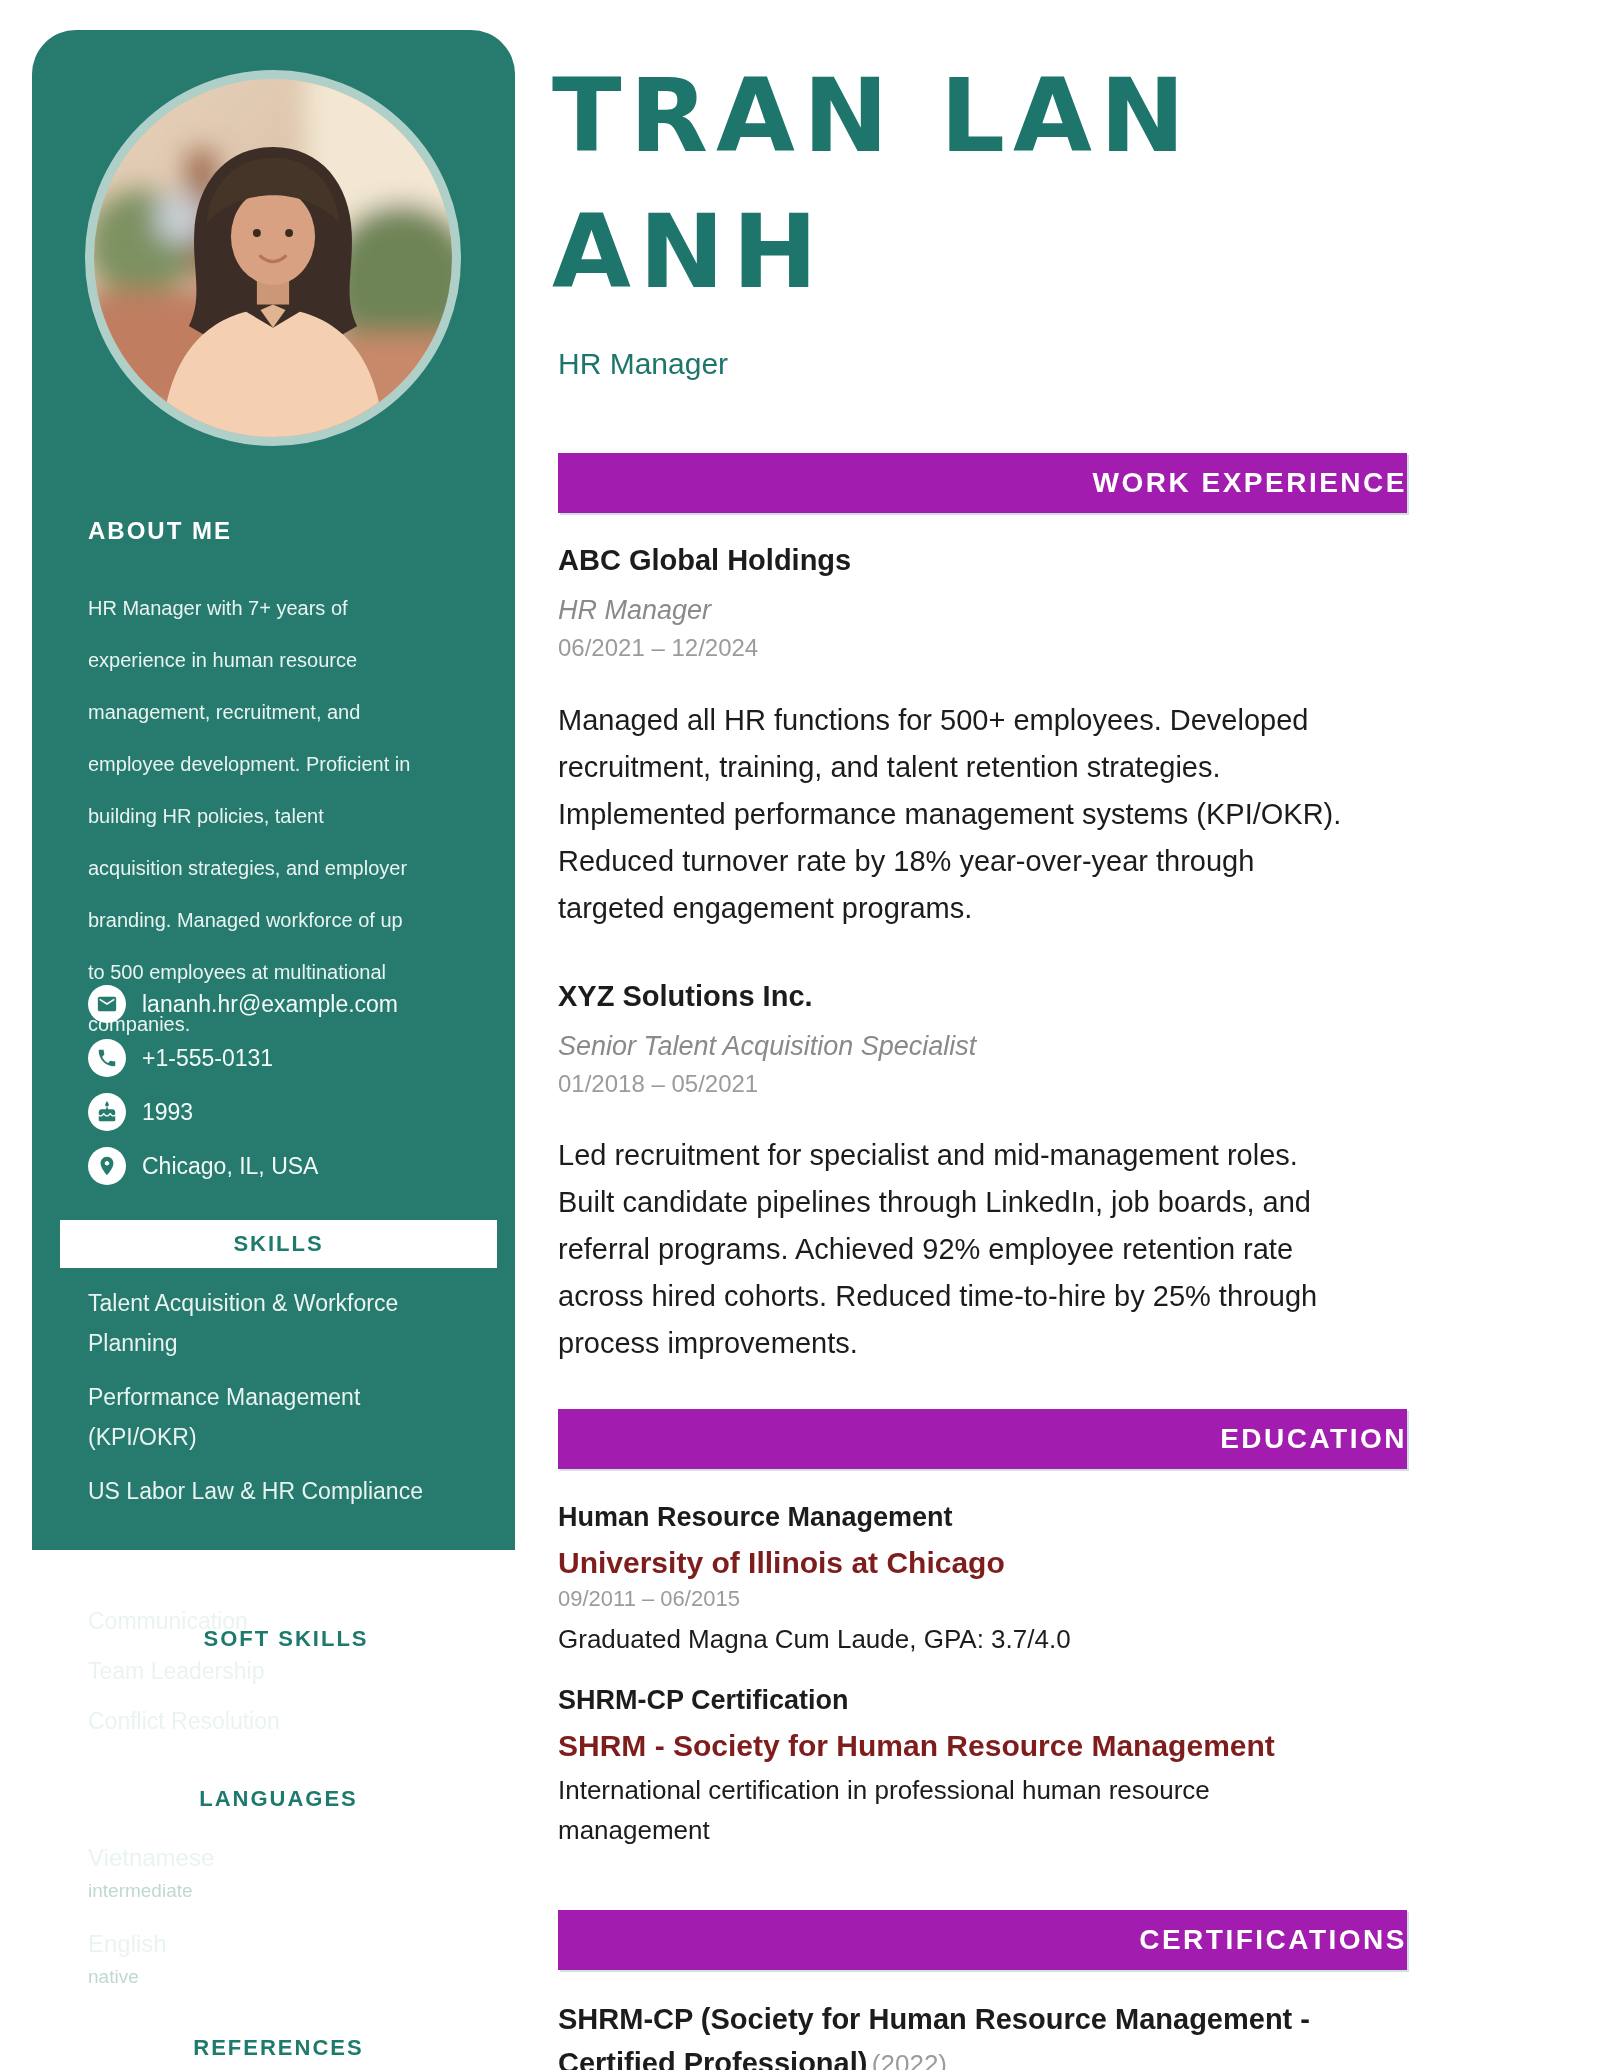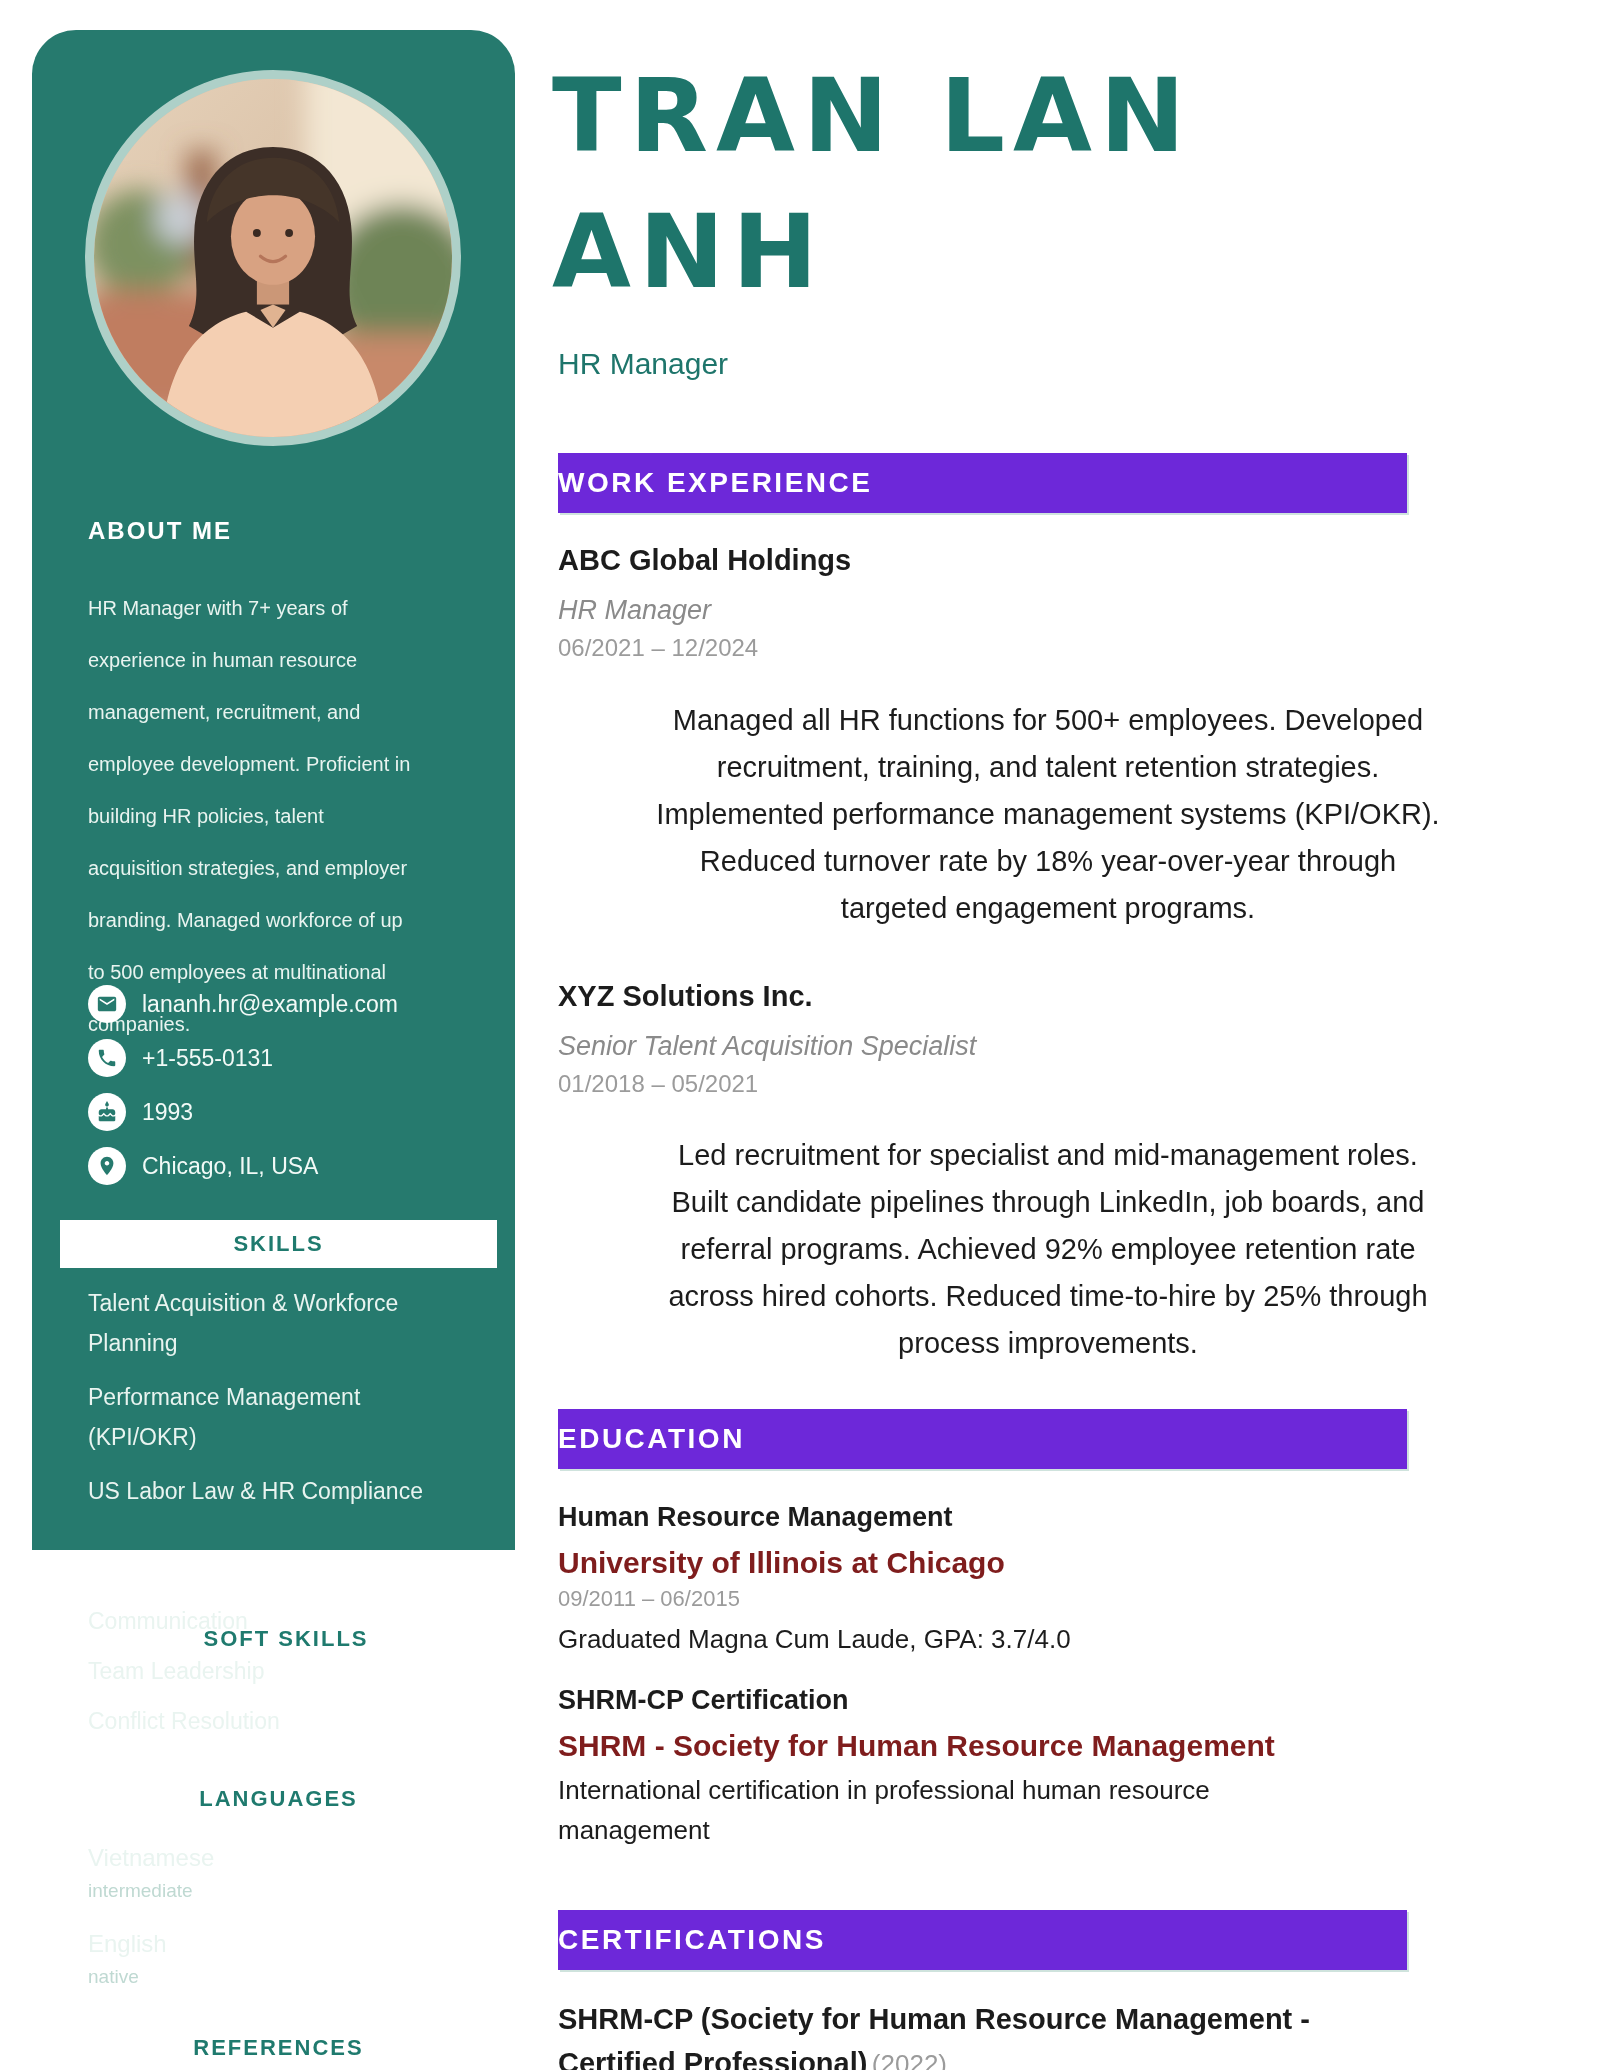--- a/index.html
+++ b/index.html
@@ -61,37 +61,37 @@
   .main-name {
     position:absolute; left:552px; top:48px; width:1000px;
     font-family:"DejaVu Sans", sans-serif; font-weight:bold;
     font-size:102px; line-height:136px; letter-spacing:8px; color:#1e756b;
   }
   .main-subtitle {
     position:absolute; left:558px; top:344px;
     font-size:30px; line-height:40px; color:#1e756b;
   }
   .main-band {
-    position:absolute; left:558px; width:849px; height:60px; background:#6d28d9;
+    position:absolute; left:558px; width:849px; height:60px; background:#a21caf;
     color:#ffffff; font-size:28px; font-weight:bold; letter-spacing:2.5px;
-    text-align:left; line-height:60px;
+    text-align:right; line-height:60px;
     box-shadow:2px 2px 0 0 #cfe3dd;
   }
   .band-work { top:453px; }
   .band-edu  { top:1409px; }
   .band-cert { top:1910px; }
 
   .job { position:absolute; left:558px; width:980px; }
   .job-1 { top:538px; }
   .job-2 { top:974px; }
   .job-company { font-size:29px; font-weight:bold; line-height:44px; color:#1c1c1c; }
   .job-role    { font-size:27px; font-style:italic; line-height:40px; color:#8a8a8a; margin-top:8px; }
   .job-dates   { font-size:24px; line-height:36px; color:#9b9b9b; }
 
-  .para { position:absolute; left:558px; width:980px; font-size:29px; line-height:47px; color:#1c1c1c;text-align:center; }
+  .para { position:absolute; left:558px; width:980px; font-size:29px; line-height:47px; color:#1c1c1c; }
   .para-1 { top:697px; }
   .para-2 { top:1132px; }
 
   .edu { position:absolute; left:558px; width:980px; }
   .edu-1 { top:1497px; }
   .edu-2 { top:1680px; }
   .edu-degree { font-size:27px; font-weight:bold; line-height:40px; color:#1c1c1c; }
   .edu-school { font-size:30px; font-weight:bold; line-height:40px; color:#7f1d1d; margin-top:6px; }
   .edu-dates  { font-size:22px; line-height:32px; color:#9b9b9b; }
   .edu-desc   { font-size:26px; line-height:40px; color:#1c1c1c; margin-top:4px; }

